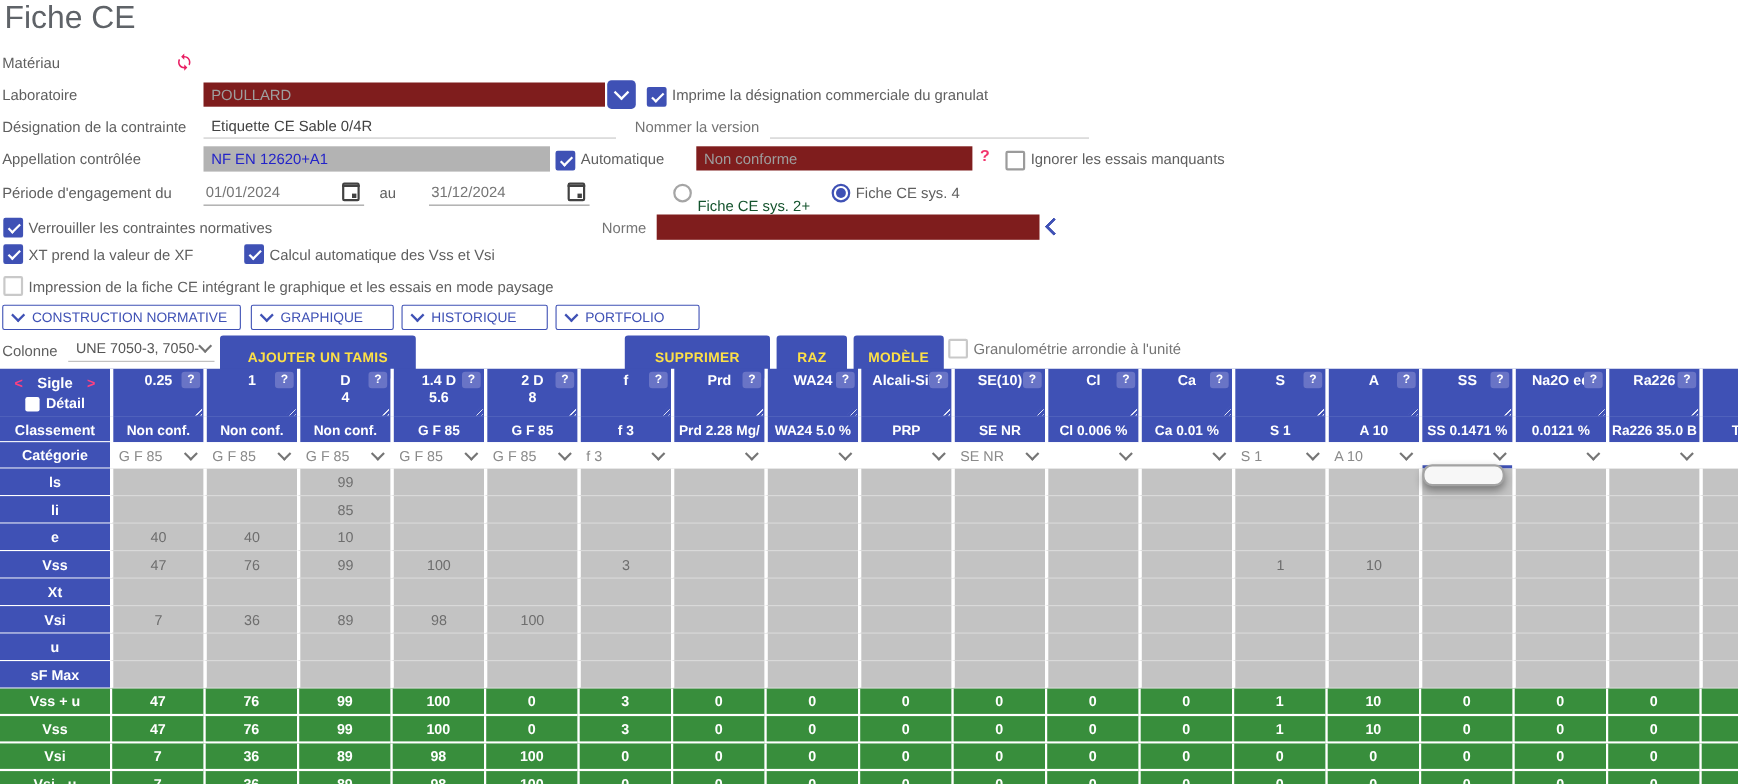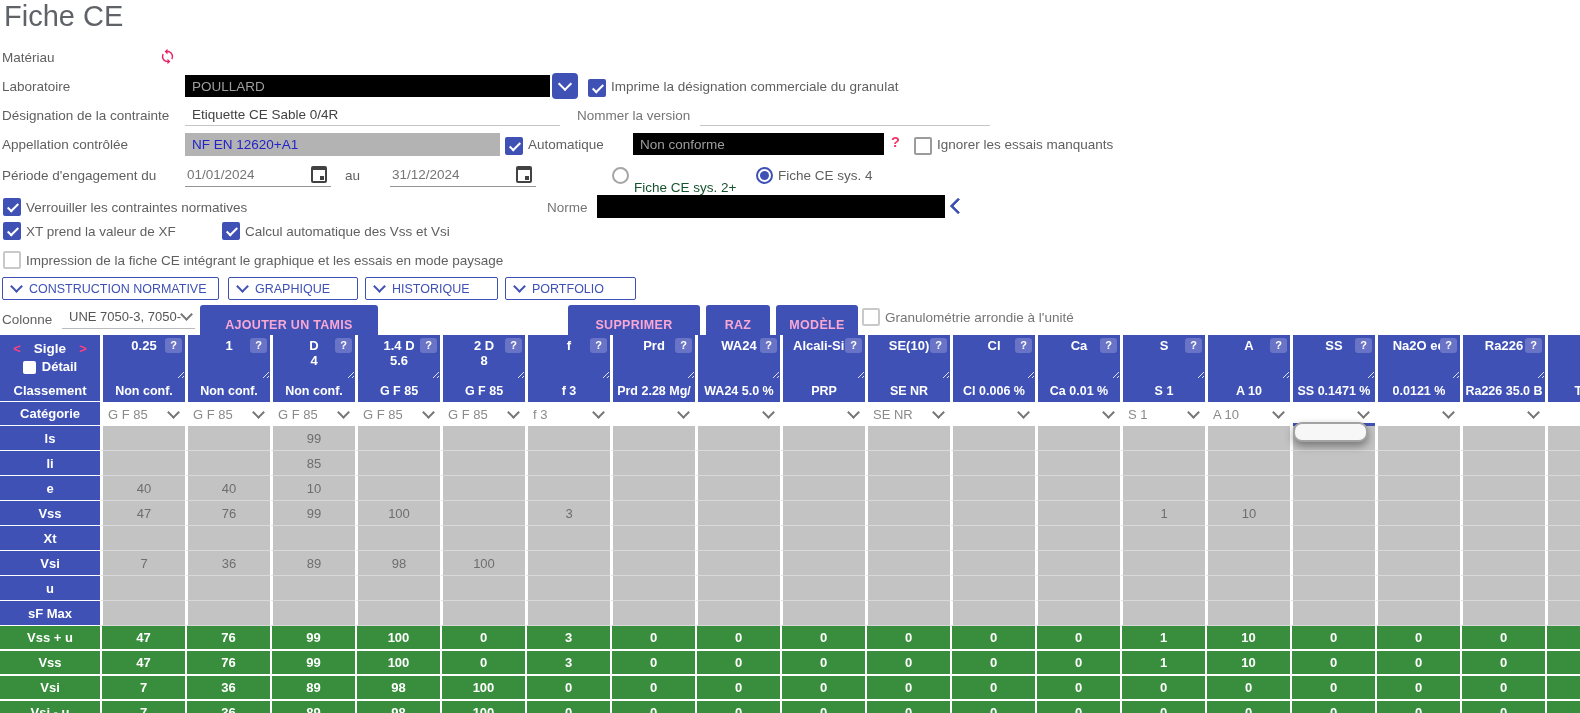--- a/index.html
+++ b/index.html
@@ -3,21 +3,21 @@
 <meta charset="utf-8">
 <style>
   html,body{margin:0;padding:0;background:#fff;}
   .page{position:relative;width:1580px;height:713px;overflow:hidden;background:#fff;
         font-family:"Liberation Sans","DejaVu Sans",sans-serif;color:#555;}
   .title{position:absolute;left:4px;top:0px;font-size:29px;color:#5f6368;font-weight:400;}
   .flabel{position:absolute;font-size:13.5px;color:#5f5f5f;white-space:nowrap;}
   .ffield{position:absolute;font-size:13.5px;display:flex;align-items:center;padding-left:7px;
           box-sizing:border-box;white-space:nowrap;overflow:hidden;}
   .bg-light{background:#f6f6f6;color:#9e9e9e;}
-  .bg-grey{background:#000000;color:#9e9e9e;}
+  .bg-grey{background:#7f1d1d;color:#9e9e9e;}
   .underline{border-bottom:1px solid #c6c6c6;background:#fff;color:#424242;}
   .date-f{border-bottom:1px solid #949494;color:#757575;justify-content:space-between;padding-right:4px;}
   .sel-f{background:#b3b3b3;color:#2323c8;}
   
   .cb{position:absolute;width:14px;height:14px;border:2px solid #9b9b9b;border-radius:2px;background:#fff;box-sizing:content-box;}
   .cb.on{background:#3f51b5;border-color:#3f51b5;}
   .cb.on::after{content:"";position:absolute;left:5px;top:1px;width:4px;height:9px;
      border:solid #fff;border-width:0 2px 2px 0;transform:rotate(45deg);}
   .cb.dim{border-color:#c9c9c9;}
   .radio{position:absolute;width:13px;height:13px;border:2px solid #a5a5a5;border-radius:50%;background:#fff;}
@@ -31,21 +31,21 @@
   .chevl{position:absolute;width:9px;height:9px;border-left:3px solid #3f51b5;border-bottom:3px solid #3f51b5;
         transform:rotate(45deg);border-radius:1px;}
   
   .cal{position:absolute;width:12px;height:13px;border:2px solid #424242;border-radius:2px;background:#fff;}
   .cal::before{content:"";position:absolute;left:-2px;right:-2px;top:0px;height:2px;background:#424242;}
   .cal::after{content:"";position:absolute;right:1px;bottom:1px;width:4px;height:4px;background:#424242;}
   
   .btn-outline{position:absolute;height:23px;border:1px solid #3f51b5;color:#3f51b5;background:#fff;
       display:flex;align-items:center;gap:8px;padding-left:9px;font-size:12.5px;font-weight:500;
       border-radius:2px;box-sizing:border-box;cursor:pointer;}
-  .btn-filled{position:absolute;height:39px;background:#3f51b5;color:#f9a8d4;font-weight:700;font-size:12.5px;
+  .btn-filled{position:absolute;height:39px;background:#3f51b5;color:#fde047;font-weight:700;font-size:12.5px;
       display:flex;align-items:center;justify-content:center;border-radius:3px;letter-spacing:.3px;cursor:pointer;}
   .qmark{position:absolute;color:#f2356d;font-size:14.5px;font-weight:700;}
   
   .tbl{position:absolute;left:0;top:335px;width:1580px;height:378px;overflow:hidden;}
   .trow{display:flex;}
   .r-head{height:44px;}.r-class{height:23px;text-align:center;}.r-cat{height:24px;}.r-data{height:25px;}.r-green{height:25px;}
   .corner{width:100px;background:#3f51b5;display:flex;flex-direction:column;align-items:center;
       justify-content:center;gap:3px;box-sizing:border-box;flex:none;}
   .sigle-nav{display:flex;gap:13px;align-items:center;color:#fff;font-weight:700;font-size:13.5px;}
   .arrow{color:#ff4081;font-weight:700;font-size:13px;cursor:pointer;}

